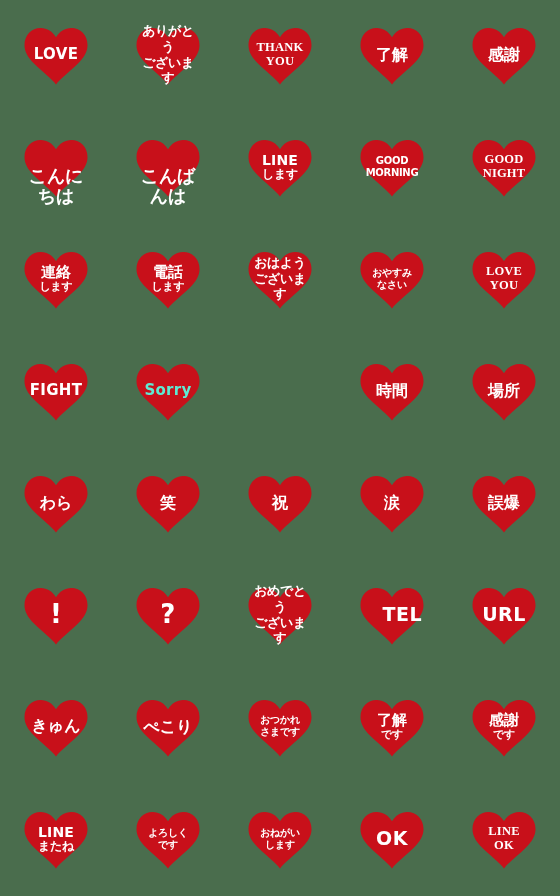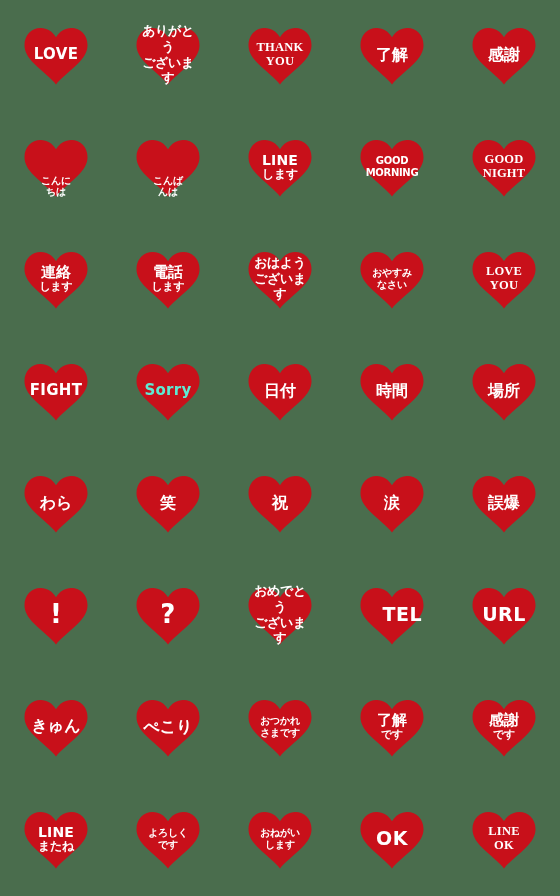--- a/index.html
+++ b/index.html
@@ -62,21 +62,21 @@
     white-space: pre-line;
     margin-top: -3px;
     text-rendering: optimizeLegibility;
   }
 
   
   .sz-xl .heart-label { font-size: 19px; letter-spacing: 0.5px; }
   .sz-lg .heart-label { font-size: 15px; letter-spacing: 0.3px; }
   .sz-jp-lg .heart-label { font-size: 16px; letter-spacing: 0px; line-height: 1.0; }
   .sz-md .heart-label { font-size: 12.5px; line-height: 1.1; font-family: Liberation Serif, serif; }
-  .sz-jp-md .heart-label { font-size: 10px; line-height: 1.12; letter-spacing: -0.2px; margin-top: 36px; }
+  .sz-jp-md .heart-label { font-size: 18px; line-height: 1.12; letter-spacing: -0.2px; margin-top: 36px; }
   .sz-sm .heart-label { font-size: 10px; line-height: 1.18; letter-spacing: -0.3px; }
   .sz-xs .heart-label { font-size: 13px; line-height: 1.2; letter-spacing: -0.4px; }
   .sz-punct .heart-label { font-size: 26px; line-height: 1; margin-top: -5px; }
 
   
   .heart-label .l1 { display:block; }
   .heart-label .l2 { display:block; }
   .sz-jpsub .l1 { font-size: 15px; letter-spacing: 0px; }
   .sz-jpsub .l2 { font-size: 11px; letter-spacing: -0.2px; }
   .sz-lnsub .l1 { font-size: 14px; letter-spacing: 0.2px; }
@@ -215,28 +215,20 @@
       </div>
     </div>
     <div class="sticker-cell" style="left: 112px; top: 336px; width: 112px; height: 112px;">
       <div class="heart-wrap sz-lg">
         <svg class="heart-shape" viewBox="0 0 64 58" xmlns="http://www.w3.org/2000/svg" aria-hidden="true">
           <path d="M32 57.5 C 28 52 18 44.5 10.5 37 C 3.5 30 0.5 24.5 0.5 18 C 0.5 8.2 7.6 1 16.6 1 C 23.2 1 28.6 4.6 32 10.2 C 35.4 4.6 40.8 1 47.4 1 C 56.4 1 63.5 8.2 63.5 18 C 63.5 24.5 60.5 30 53.5 37 C 46 44.5 36 52 32 57.5 Z" fill="#c8101a"></path>
         </svg>
         <div class="heart-label" style="color: #5eead4;">Sorry</div>
       </div>
     </div>
-    <div class="sticker-cell" style="left: 224px; top: 336px; width: 112px; height: 112px;">
-      <div class="heart-wrap sz-jp-lg">
-        <svg class="heart-shape" viewBox="0 0 64 58" xmlns="http://www.w3.org/2000/svg" aria-hidden="true">
-          <path d="M32 57.5 C 28 52 18 44.5 10.5 37 C 3.5 30 0.5 24.5 0.5 18 C 0.5 8.2 7.6 1 16.6 1 C 23.2 1 28.6 4.6 32 10.2 C 35.4 4.6 40.8 1 47.4 1 C 56.4 1 63.5 8.2 63.5 18 C 63.5 24.5 60.5 30 53.5 37 C 46 44.5 36 52 32 57.5 Z" fill="#c8101a"></path>
-        </svg>
-        <div class="heart-label" style="color: rgb(255, 255, 255);">日付</div>
-      </div>
-    </div>
     <div class="sticker-cell" style="left: 336px; top: 336px; width: 112px; height: 112px;">
       <div class="heart-wrap sz-jp-lg">
         <svg class="heart-shape" viewBox="0 0 64 58" xmlns="http://www.w3.org/2000/svg" aria-hidden="true">
           <path d="M32 57.5 C 28 52 18 44.5 10.5 37 C 3.5 30 0.5 24.5 0.5 18 C 0.5 8.2 7.6 1 16.6 1 C 23.2 1 28.6 4.6 32 10.2 C 35.4 4.6 40.8 1 47.4 1 C 56.4 1 63.5 8.2 63.5 18 C 63.5 24.5 60.5 30 53.5 37 C 46 44.5 36 52 32 57.5 Z" fill="#c8101a"></path>
         </svg>
         <div class="heart-label" style="color: rgb(255, 255, 255);">時間</div>
       </div>
     </div>
     <div class="sticker-cell" style="left: 448px; top: 336px; width: 112px; height: 112px;">
       <div class="heart-wrap sz-jp-lg">
@@ -340,21 +332,21 @@
           <path d="M32 57.5 C 28 52 18 44.5 10.5 37 C 3.5 30 0.5 24.5 0.5 18 C 0.5 8.2 7.6 1 16.6 1 C 23.2 1 28.6 4.6 32 10.2 C 35.4 4.6 40.8 1 47.4 1 C 56.4 1 63.5 8.2 63.5 18 C 63.5 24.5 60.5 30 53.5 37 C 46 44.5 36 52 32 57.5 Z" fill="#c8101a"></path>
         </svg>
         <div class="heart-label" style="color: rgb(255, 255, 255);">ぺこり</div>
       </div>
     </div>
     <div class="sticker-cell" style="left: 224px; top: 672px; width: 112px; height: 112px;">
       <div class="heart-wrap sz-sm">
         <svg class="heart-shape" viewBox="0 0 64 58" xmlns="http://www.w3.org/2000/svg" aria-hidden="true">
           <path d="M32 57.5 C 28 52 18 44.5 10.5 37 C 3.5 30 0.5 24.5 0.5 18 C 0.5 8.2 7.6 1 16.6 1 C 23.2 1 28.6 4.6 32 10.2 C 35.4 4.6 40.8 1 47.4 1 C 56.4 1 63.5 8.2 63.5 18 C 63.5 24.5 60.5 30 53.5 37 C 46 44.5 36 52 32 57.5 Z" fill="#c8101a"></path>
         </svg>
-        <div class="heart-label" style="color: rgb(255, 255, 255);"><span class="l1">おつかれ</span><span class="l2">さまです</span></div>
+        <div class="heart-label" style="color: rgb(255, 255, 255); font-family: Liberation Mono, monospace;"><span class="l1">おつかれ</span><span class="l2">さまです</span></div>
       </div>
     </div>
     <div class="sticker-cell" style="left: 336px; top: 672px; width: 112px; height: 112px;">
       <div class="heart-wrap sz-jpsub">
         <svg class="heart-shape" viewBox="0 0 64 58" xmlns="http://www.w3.org/2000/svg" aria-hidden="true">
           <path d="M32 57.5 C 28 52 18 44.5 10.5 37 C 3.5 30 0.5 24.5 0.5 18 C 0.5 8.2 7.6 1 16.6 1 C 23.2 1 28.6 4.6 32 10.2 C 35.4 4.6 40.8 1 47.4 1 C 56.4 1 63.5 8.2 63.5 18 C 63.5 24.5 60.5 30 53.5 37 C 46 44.5 36 52 32 57.5 Z" fill="#c8101a"></path>
         </svg>
         <div class="heart-label" style="color: rgb(255, 255, 255);"><span class="l1">了解</span><span class="l2">です</span></div>
       </div>
     </div>

